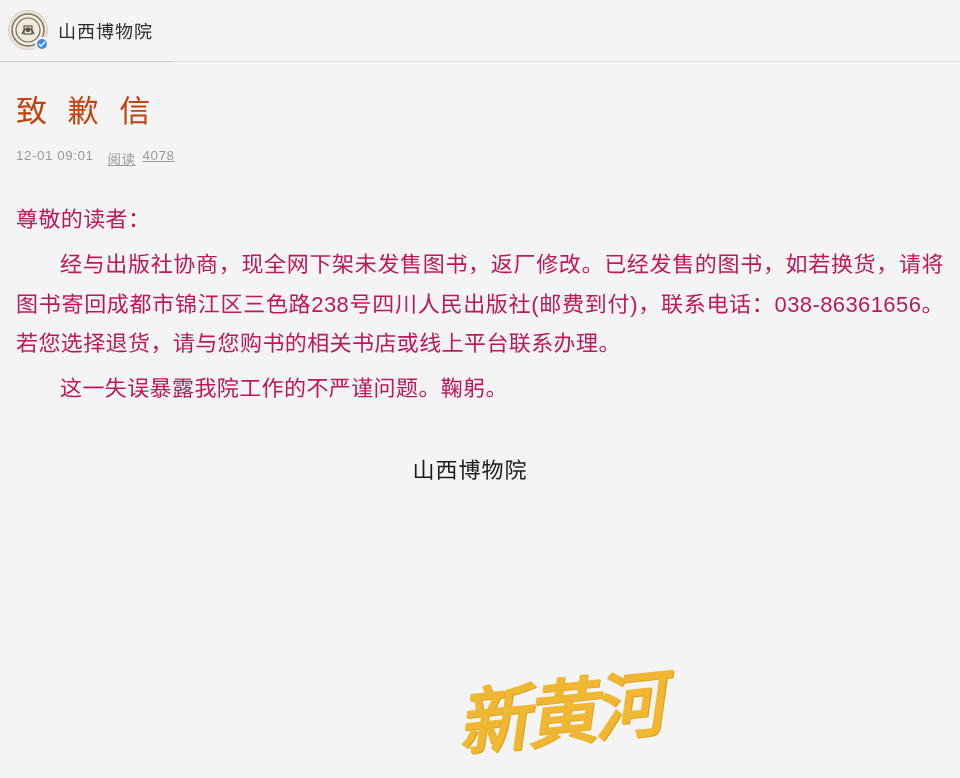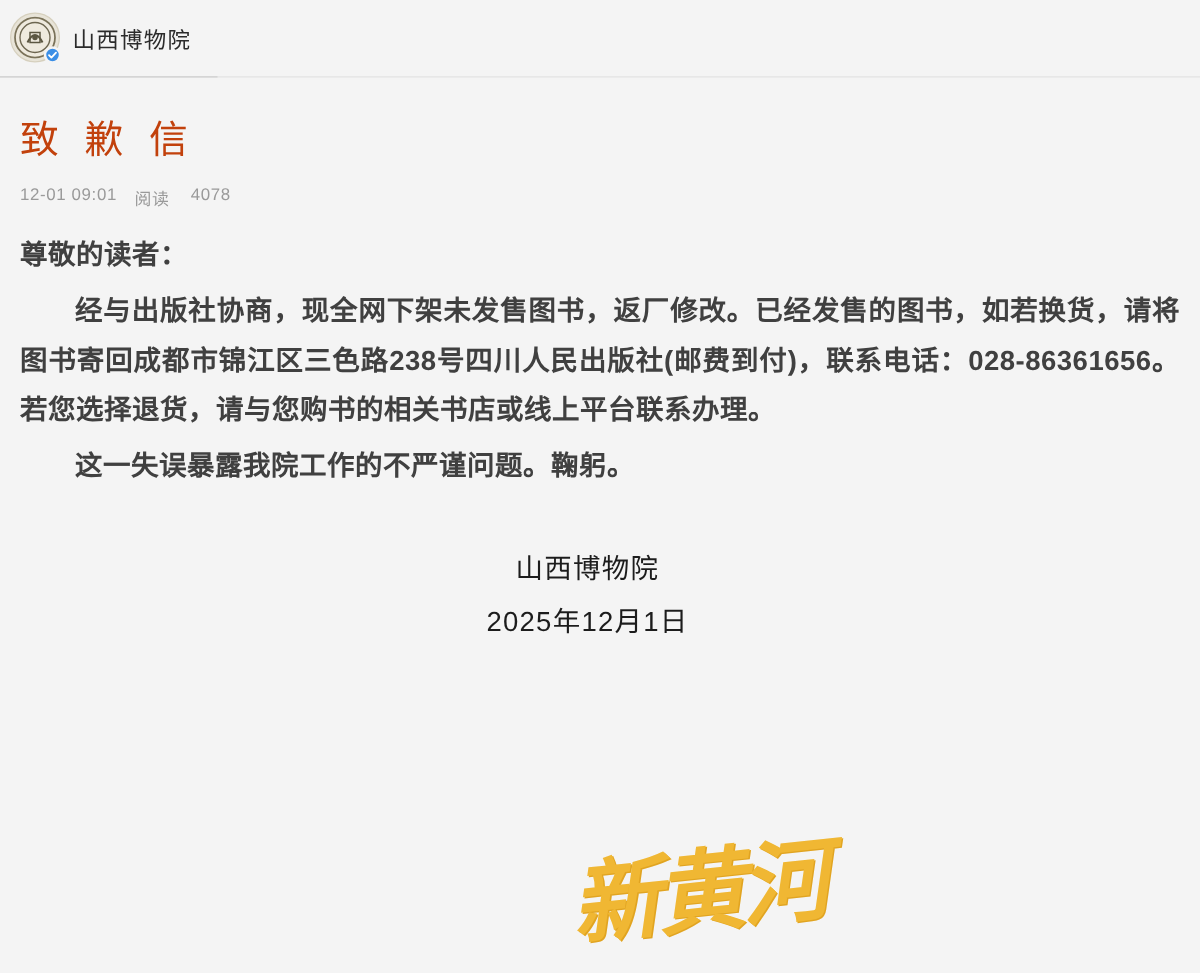--- a/index.html
+++ b/index.html
@@ -99,31 +99,31 @@
   .article-meta {
     margin-top: 16px;
     font-size: 13.5px;
     color: #9a9a9a;
     display: flex;
     gap: 14px;
     letter-spacing: 0.5px;
   }
   .meta-readcount {
     display: inline-flex;
-    gap: 17px;
+    gap: 7px;
+    text-decoration: underline;
   }
 
   
   .article-body {
-    margin-top: 16px;
+    margin-top: 32px;
     font-size: 22px;
     line-height: 1.78;
-    color: #404040;
+    color: #be185d;
     letter-spacing: 0.4px;
-    font-weight: bold;
   }
   .article-body p {
     margin: 0 0 6px 0;
     text-align: justify;
   }
   .p-indent { text-indent: 2em; }
 
   
   .signature {
     margin-top: 42px;
@@ -186,24 +186,23 @@
   <div class="article-meta">
     <span>12-01 09:01</span>
     <span class="meta-readcount">
       <span>阅读</span>
       <span>4078</span>
     </span>
   </div>
 
   <div class="article-body">
     <p>尊敬的读者：</p>
-    <p class="p-indent">经与出版社协商，现全网下架未发售图书，返厂修改。已经发售的图书，如若换货，请将图书寄回成都市锦江区三色路238号四川人民出版社(邮费到付)，联系电话：028-86361656。若您选择退货，请与您购书的相关书店或线上平台联系办理。</p>
+    <p class="p-indent">经与出版社协商，现全网下架未发售图书，返厂修改。已经发售的图书，如若换货，请将图书寄回成都市锦江区三色路238号四川人民出版社(邮费到付)，联系电话：038-86361656。若您选择退货，请与您购书的相关书店或线上平台联系办理。</p>
     <p class="p-indent">这一失误暴露我院工作的不严谨问题。鞠躬。</p>
   </div>
 
   <div class="signature">
     <span class="sig-line">山西博物院</span>
-    <span class="sig-line">2025年12月1日</span>
   </div>
 
 </div>
 
 <div class="watermark">新黄河</div>
 
 </body></html>

